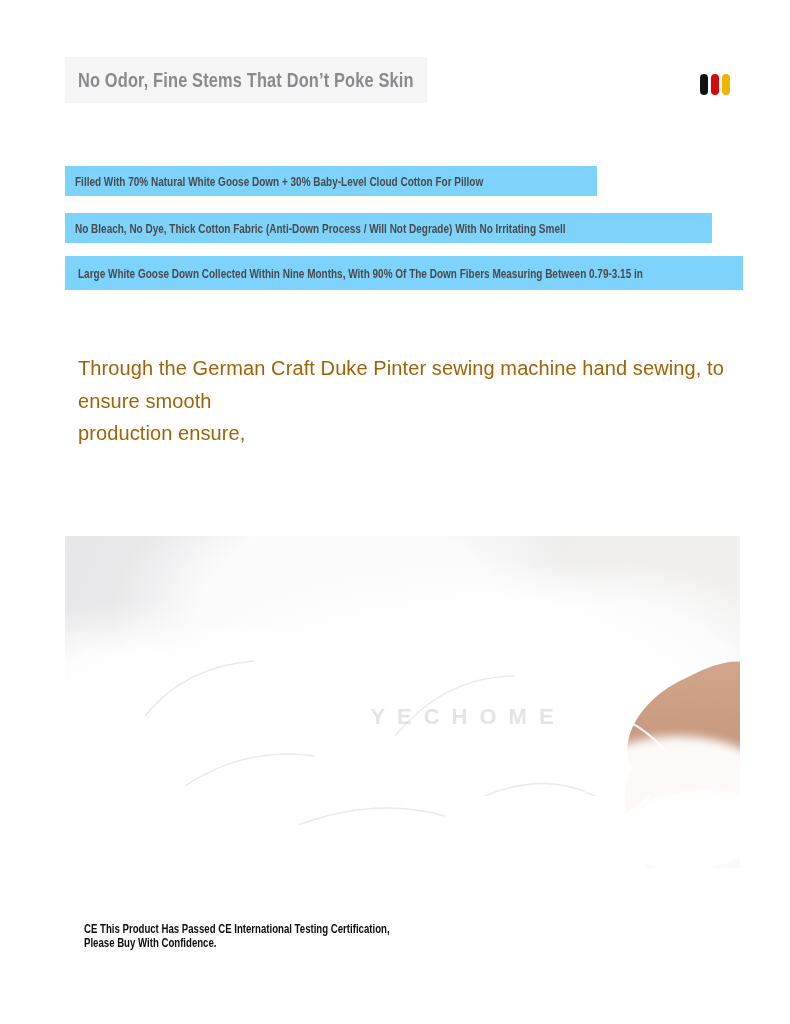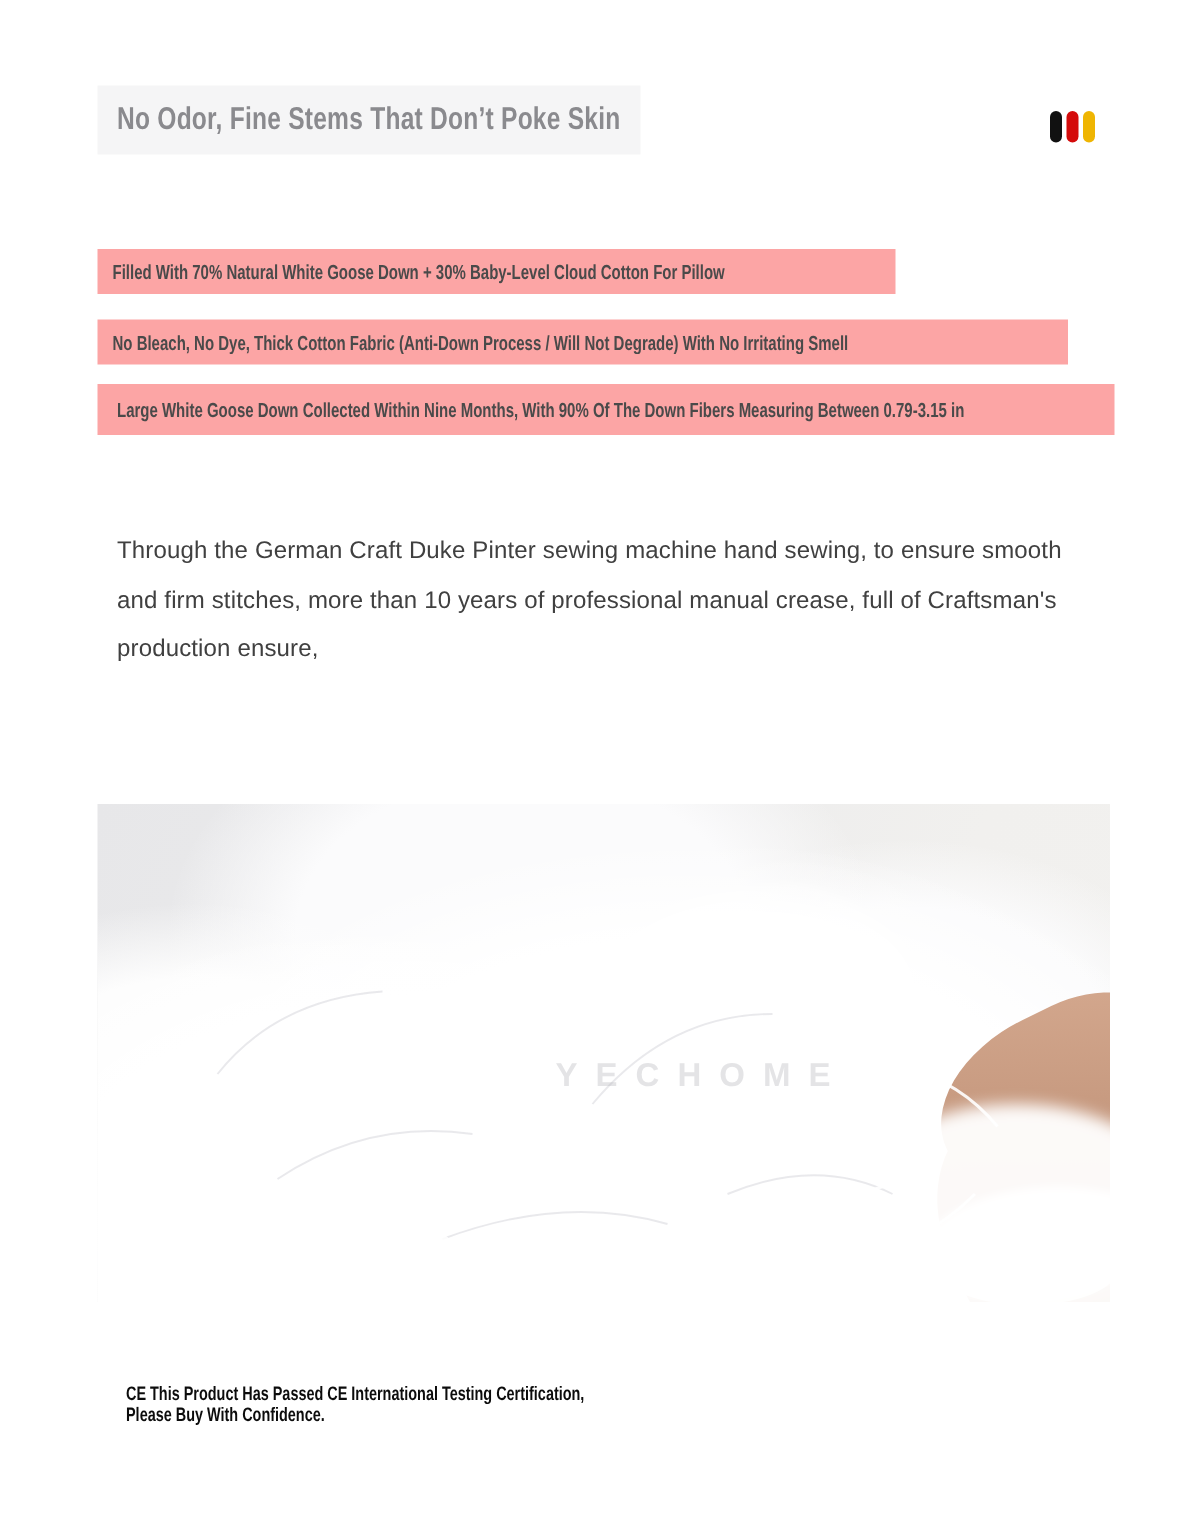--- a/index.html
+++ b/index.html
@@ -18,34 +18,34 @@
     white-space:nowrap;transform:scaleX(0.78);transform-origin:left center;
     letter-spacing:0.2px;
   }
   .flag{
     position:absolute;left:700px;top:74px;display:flex;gap:3px;
   }
   .flag .bar{width:8px;height:21px;border-radius:4px;background:#111;}
   
   .feature{
     position:absolute;left:65px;display:flex;align-items:center;
-    background:#fca5a5;
+    background:#7dd3fc;
   }
   .feature .ftext{
     margin-left:10px;font-size:13.5px;font-weight:700;color:#4a4a4a;
     white-space:nowrap;transform:scaleX(0.74);transform-origin:left center;
   }
   .feature.f1{top:166px;height:30px;width:532px;}
   .feature.f2{top:213px;height:30px;width:647px;text-align:right;}
   .feature.f3{top:256px;height:34px;width:678px;align-items:center;}
   .feature.f3 .ftext{margin-left:13px;}
   
   .desc{
     position:absolute;left:78px;top:352px;width:672px;
-    font-size:16px;color:#404040;line-height:32.5px;font-weight:400;
+    font-size:20px;color:#a16207;line-height:32.5px;font-weight:400;
     letter-spacing:0.1px;
   }
   
   .photo{
     position:absolute;left:65px;top:536px;width:675px;height:332px;
     margin:0;overflow:hidden;
     background:
       linear-gradient(rgba(255,255,255,0) 58%, #ffffff 82%),
       radial-gradient(420px 260px at 30% 82%, #ffffff 55%, rgba(255,255,255,0) 74%),
       radial-gradient(500px 300px at 58% 72%, #ffffff 50%, rgba(255,255,255,0) 72%),
@@ -107,21 +107,20 @@
   </div>
   <div class="feature f2">
     <span class="ftext">No Bleach, No Dye, Thick Cotton Fabric (Anti-Down Process / Will Not Degrade) With No Irritating Smell</span>
   </div>
   <div class="feature f3">
     <span class="ftext">Large White Goose Down Collected Within Nine Months, With 90% Of The Down Fibers Measuring Between 0.79-3.15 in</span>
   </div>
 
   <div class="desc">
     <div>Through the German Craft Duke Pinter sewing machine hand sewing, to ensure smooth</div>
-    <div>and firm stitches, more than 10 years of professional manual crease, full of Craftsman's</div>
     <div>production ensure,</div>
   </div>
 
   <figure class="photo">
     <div class="fluff fluff-c"></div>
     <div class="fluff fluff-d"></div>
     <div class="hand-arm"></div>
     <div class="hand-fingers"></div>
     <div class="fluff fluff-a"></div>
     <div class="fluff fluff-b"></div>

